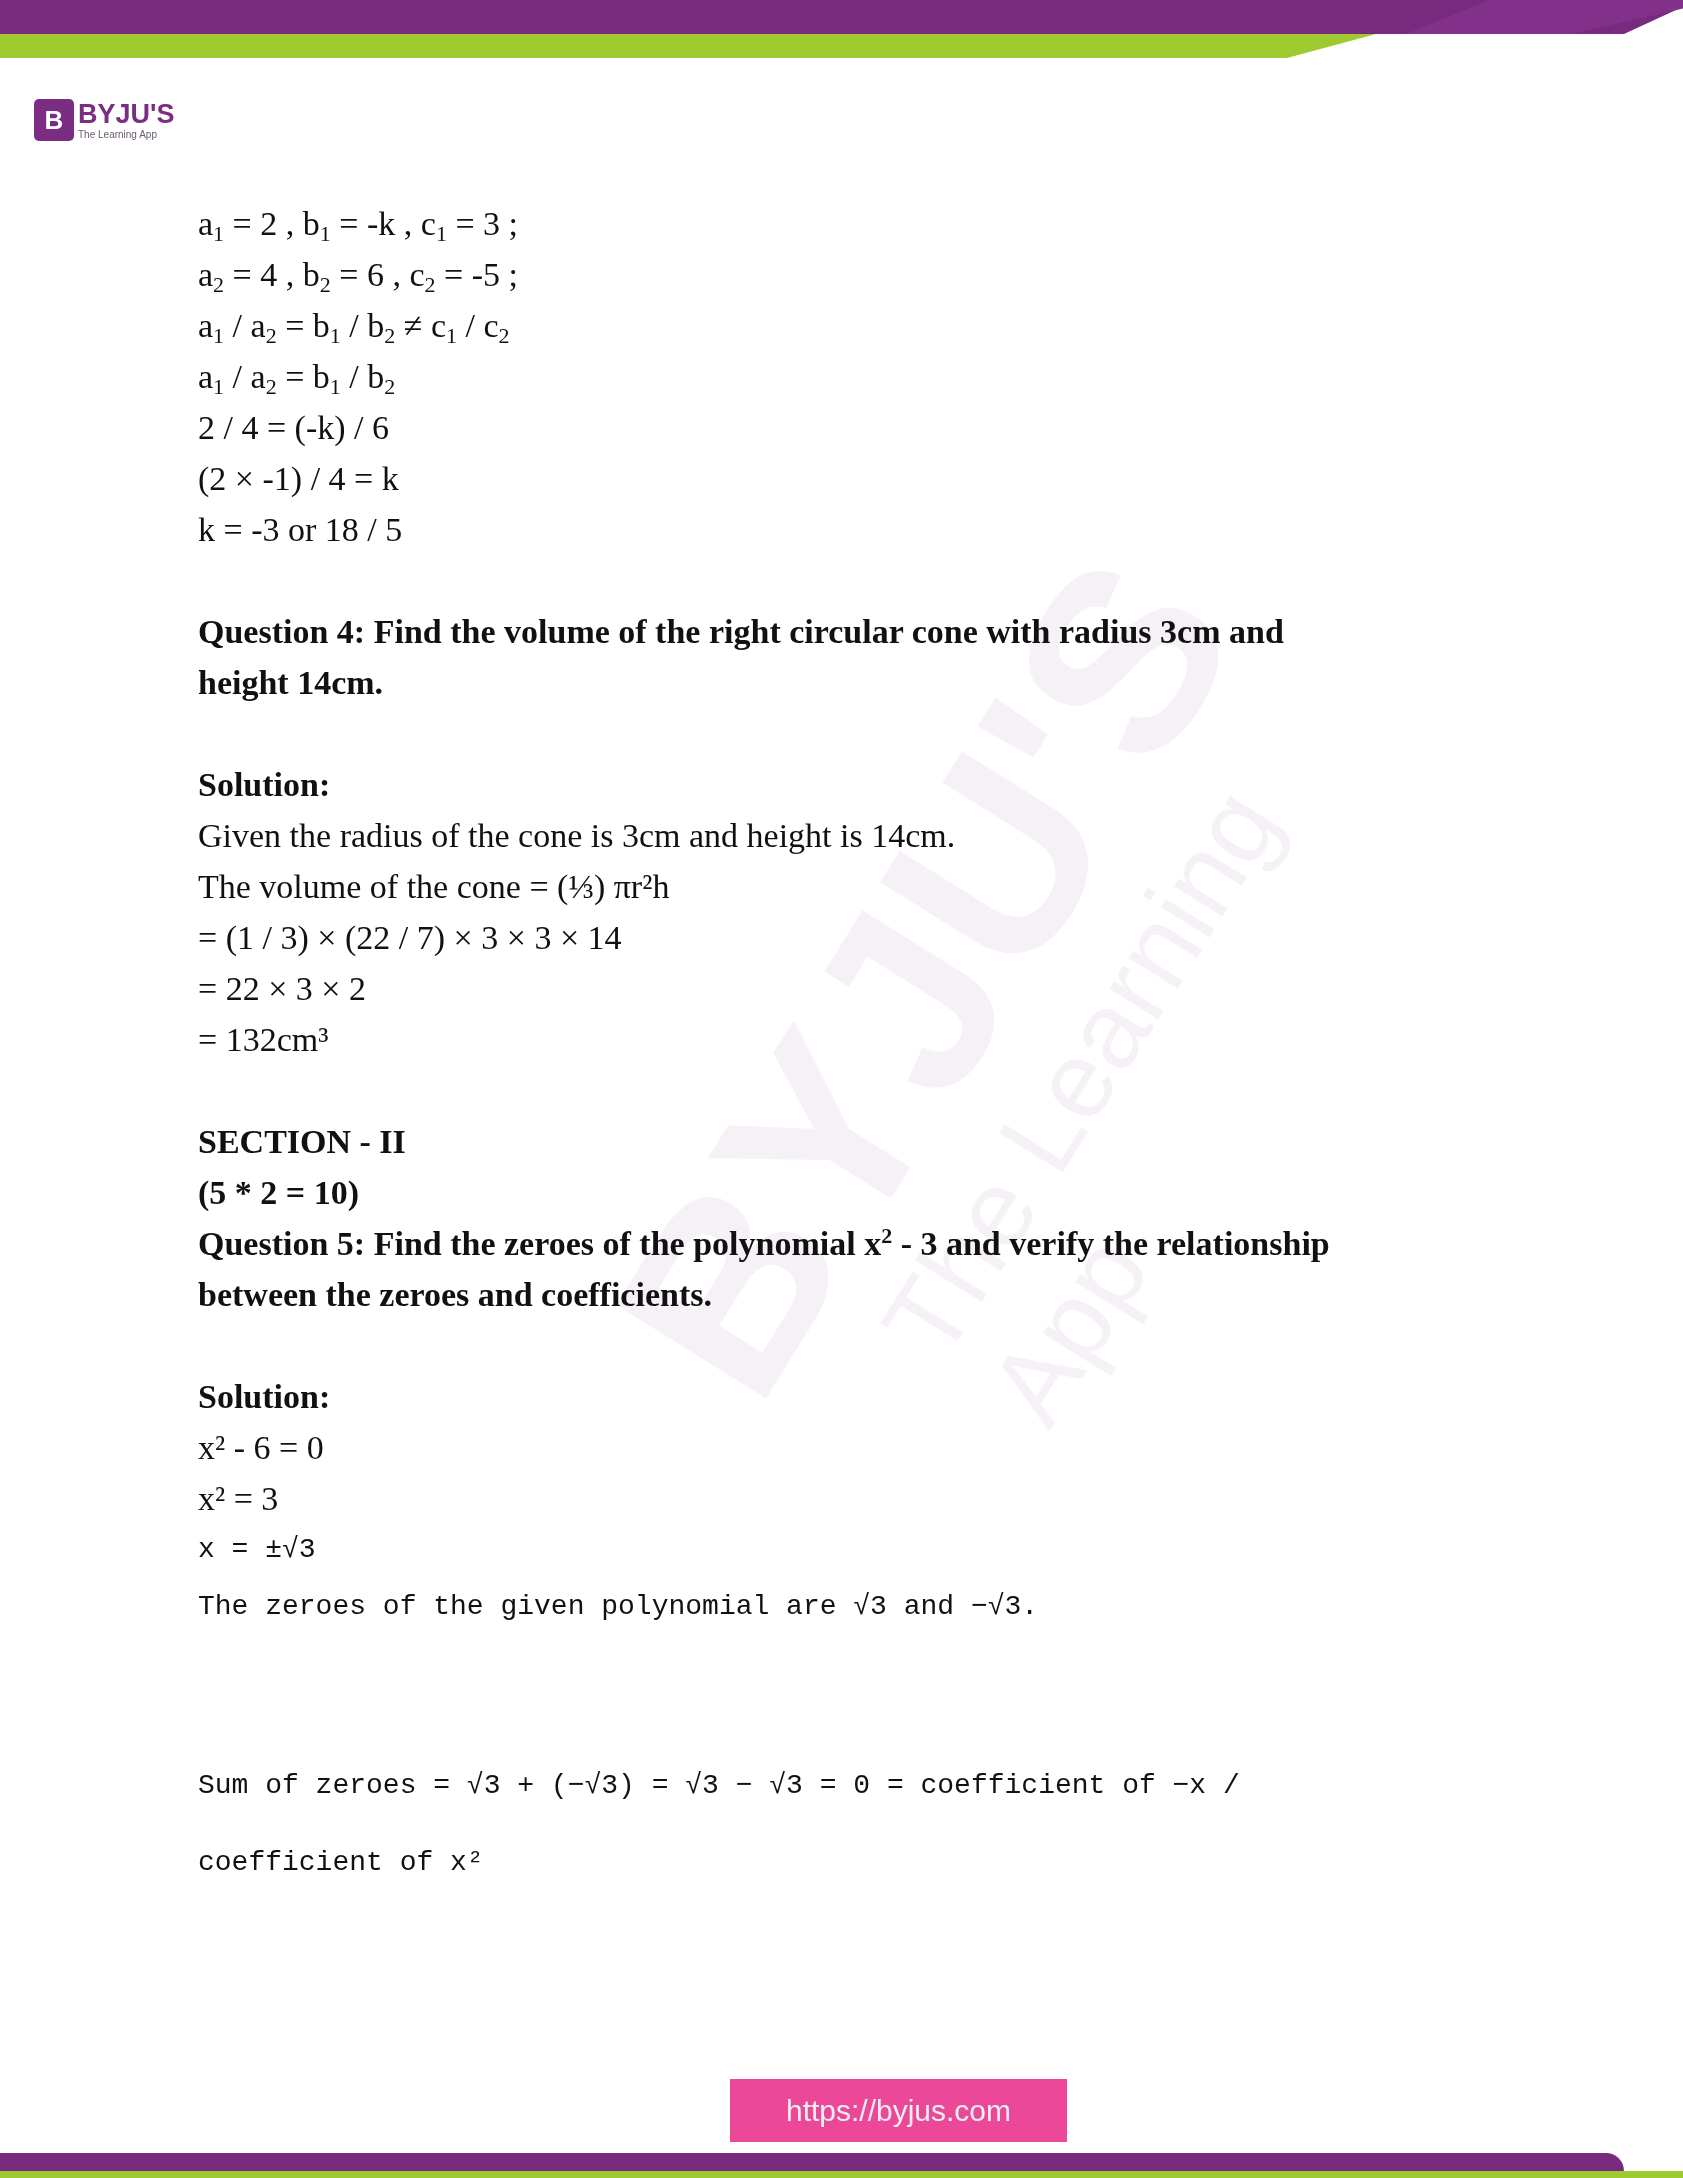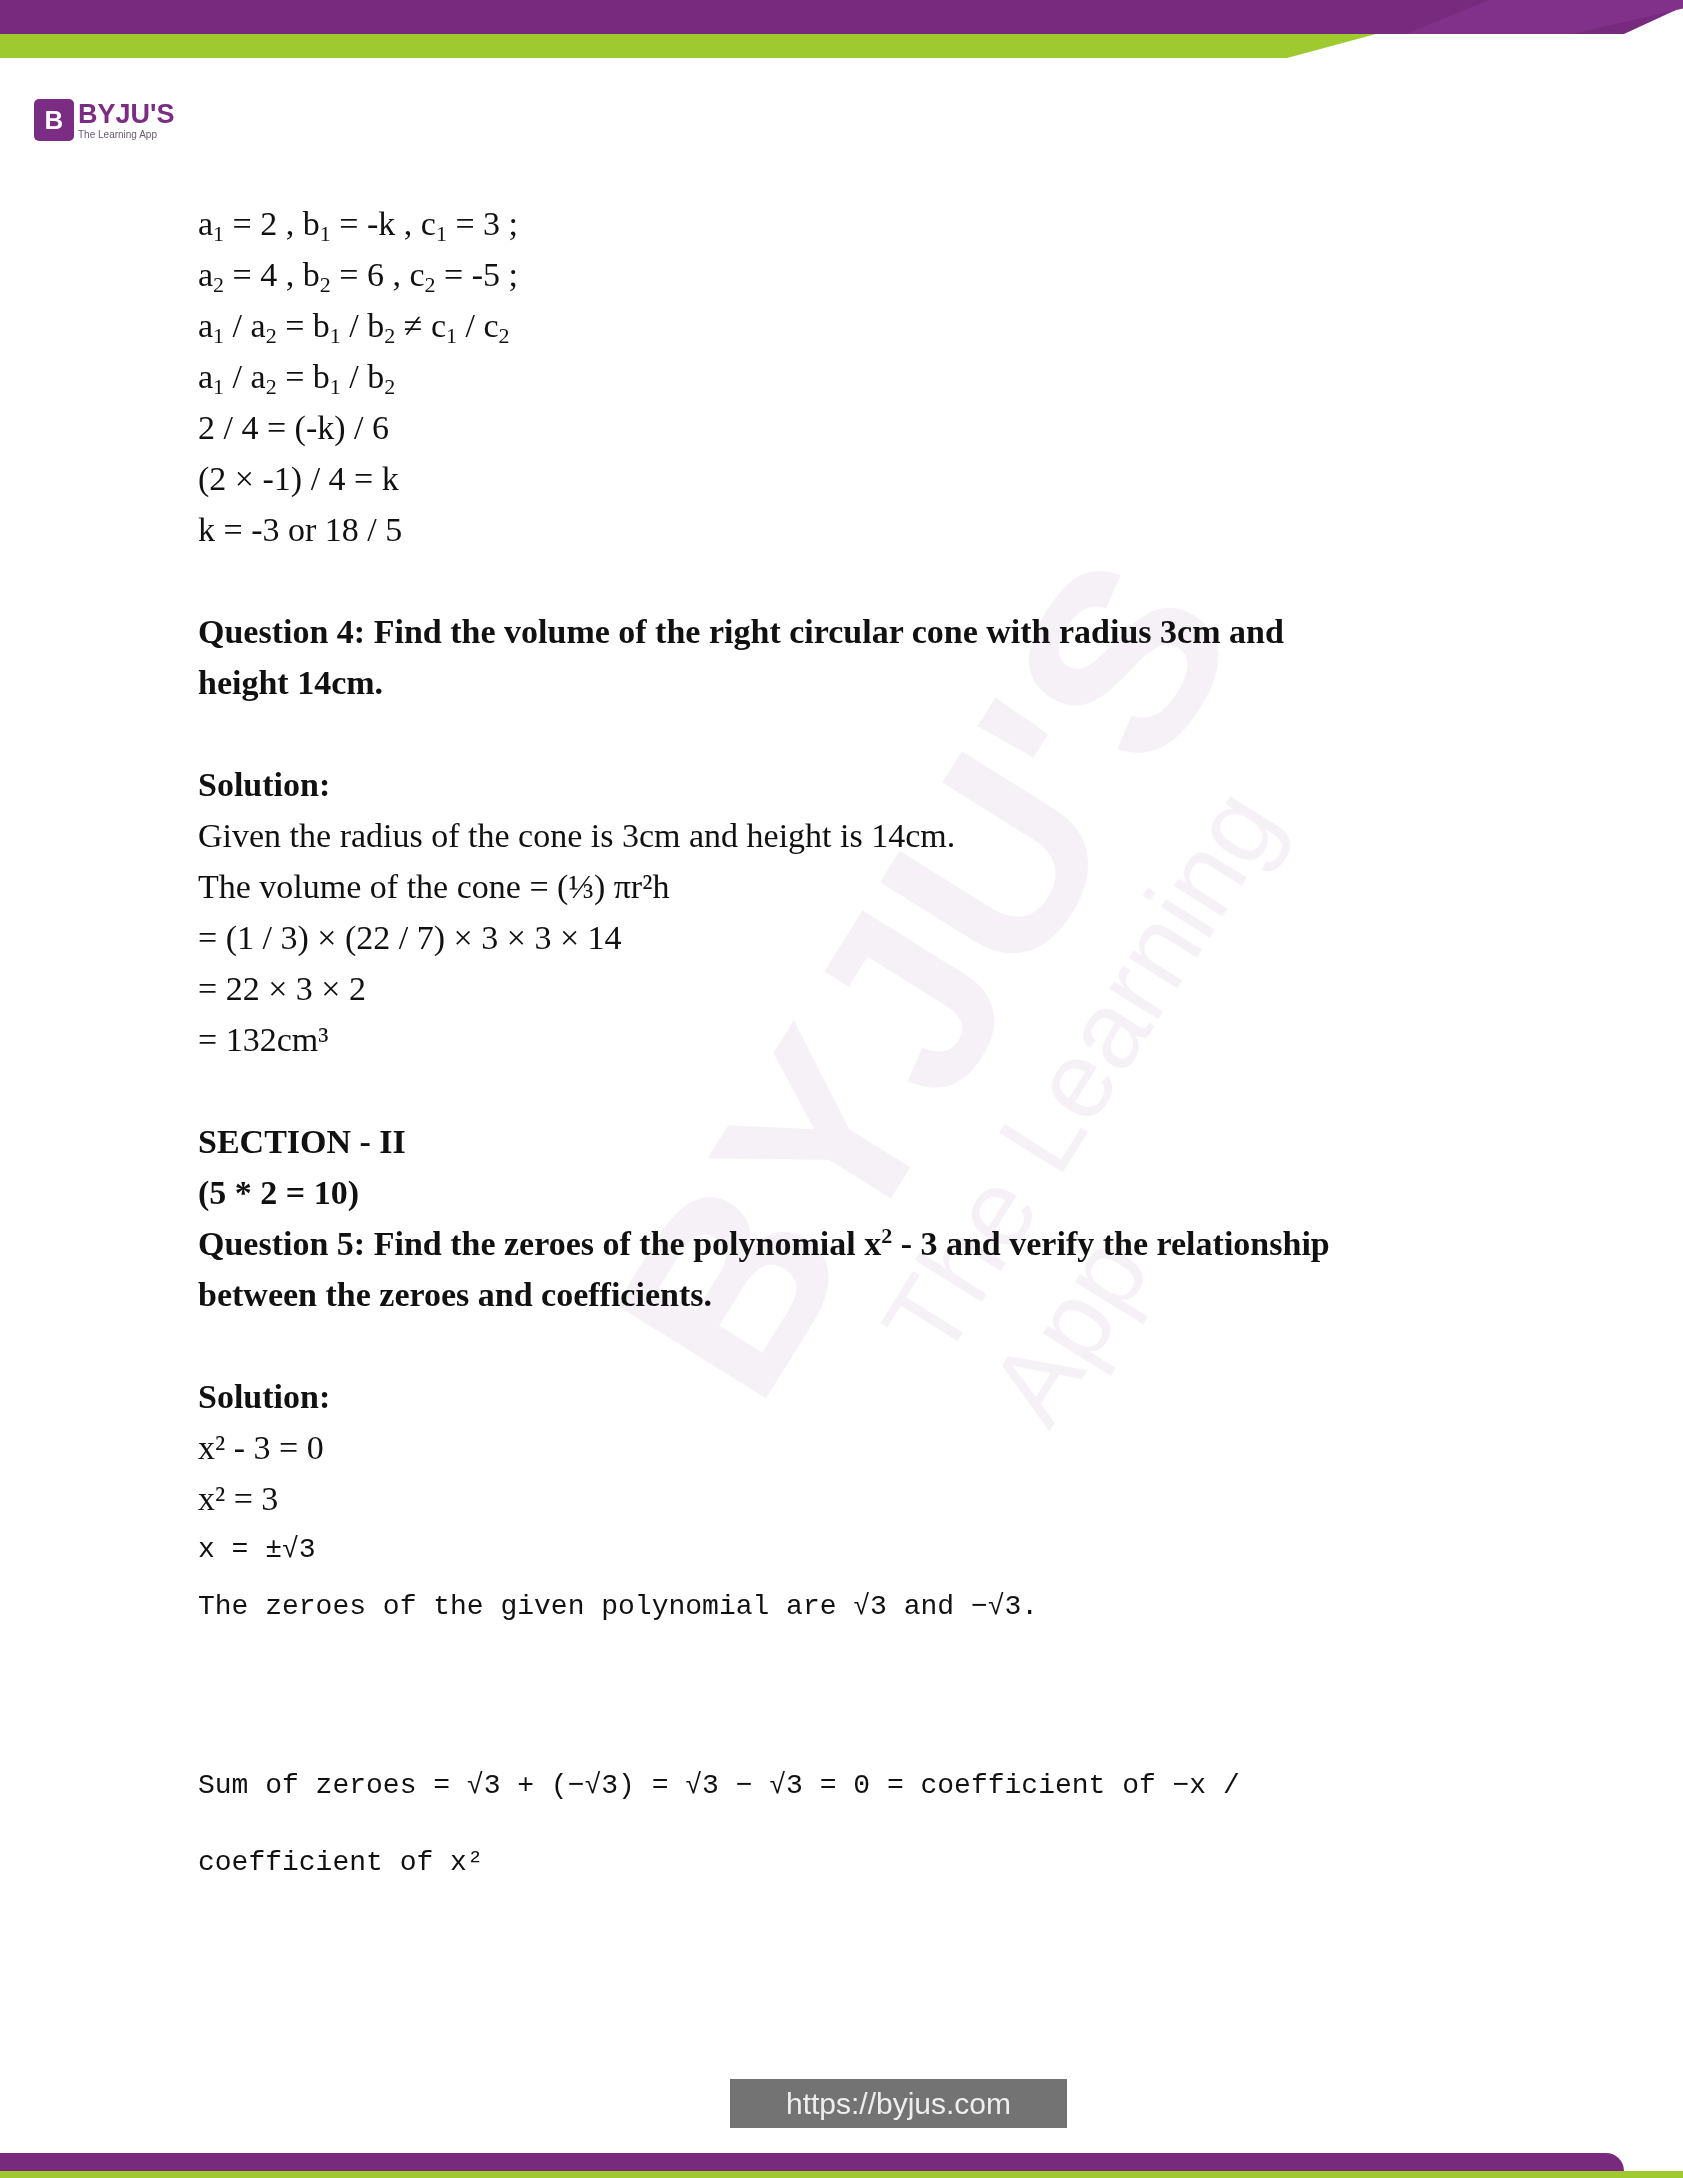--- a/index.html
+++ b/index.html
@@ -54,22 +54,22 @@
   .line { white-space:nowrap; }
   .bold { font-weight:bold; }
   .sub { font-size:22px; vertical-align:-6px; line-height:0; }
   .sup { font-size:22px; vertical-align:12px; line-height:0; }
   .mono { font-family:"Liberation Mono", monospace; font-size:28px; }
   .gap-sm { height:49px; }
   .gap-md { height:51px; }
   .center { text-align:left; }
   .right { text-align:left; }
   .footer-link {
-    position:absolute; left:730px; top:2079px; width:337px; height:49px;
-    background:#737373; color:#eee;
+    position:absolute; left:730px; top:2079px; width:337px; height:63px;
+    background:#ec4899; color:#eee;
     font-family:"Liberation Sans", sans-serif; font-size:30px;
     display:flex; align-items:center; justify-content:center;
   }
   .bottom-purple {
     position:absolute; left:0; top:2153px; width:1624px; height:18px;
     background:#772a7e; border-top-right-radius:18px;
   }
   .bottom-green {
     position:absolute; left:0; top:2171px; width:1683px; height:7px; background:#9ec92f;
   }
@@ -132,21 +132,21 @@
   <div class="line bold right" style="margin-right:10px">(5 * 2 = 10)</div>
 
   <div class="line bold">
     <span>Question 5: Find the zeroes of the polynomial x</span><span class="sup">2</span><span> - 3 and verify the relationship</span>
   </div>
   <div class="line bold">between the zeroes and coefficients.</div>
 
   <div class="gap-md"></div>
 
   <div class="line bold">Solution:</div>
-  <div class="line">x² - 3 = 0</div>
+  <div class="line">x² - 6 = 0</div>
   <div class="line">x² = 3</div>
   <div class="line mono">x = ±√3</div>
   <div class="line mono" style="margin-top:6px">The zeroes of the given polynomial are √3 and −√3.</div>
 
   <div class="gap-sm"></div>
 
 
   <div class="gap-md"></div>
 
   <div class="line mono" style="margin-top:28px">Sum of zeroes = √3 + (−√3) = √3 − √3 = 0 = coefficient of −x /</div>

